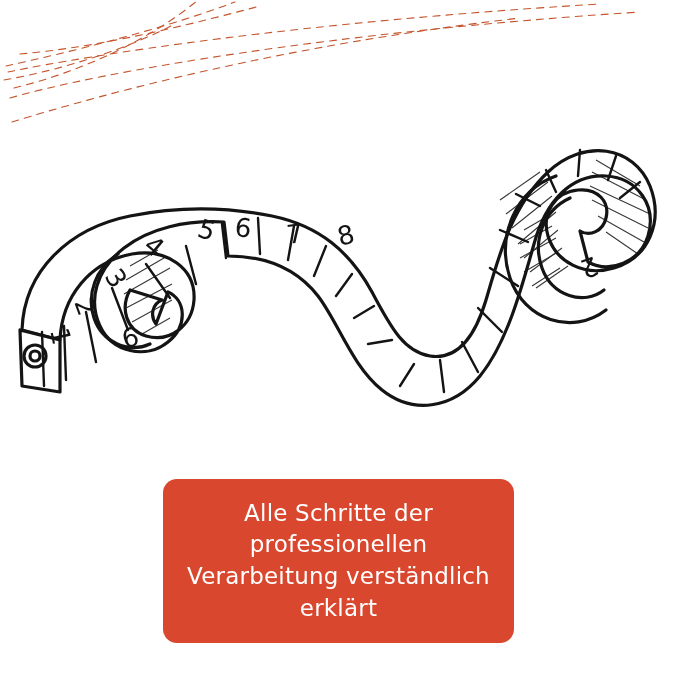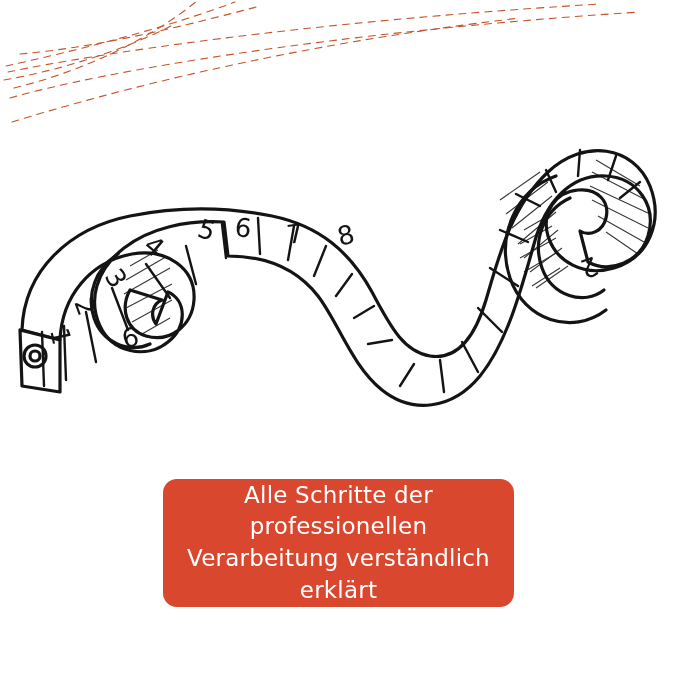--- a/index.html
+++ b/index.html
@@ -32,21 +32,21 @@
     left: 0;
     top: 0;
     width: 675px;
     height: 675px;
   }
   #caption-card {
     position: absolute;
     left: 163px;
     top: 479px;
     width: 351px;
-    height: 128px;
+    height: 164px;
     background: #d9472e;
     border-radius: 14px;
     box-sizing: border-box;
     display: flex;
     align-items: center;
     justify-content: center;
     padding: 10px 22px;
   }
   #caption-text {
     color: #ffffff;

